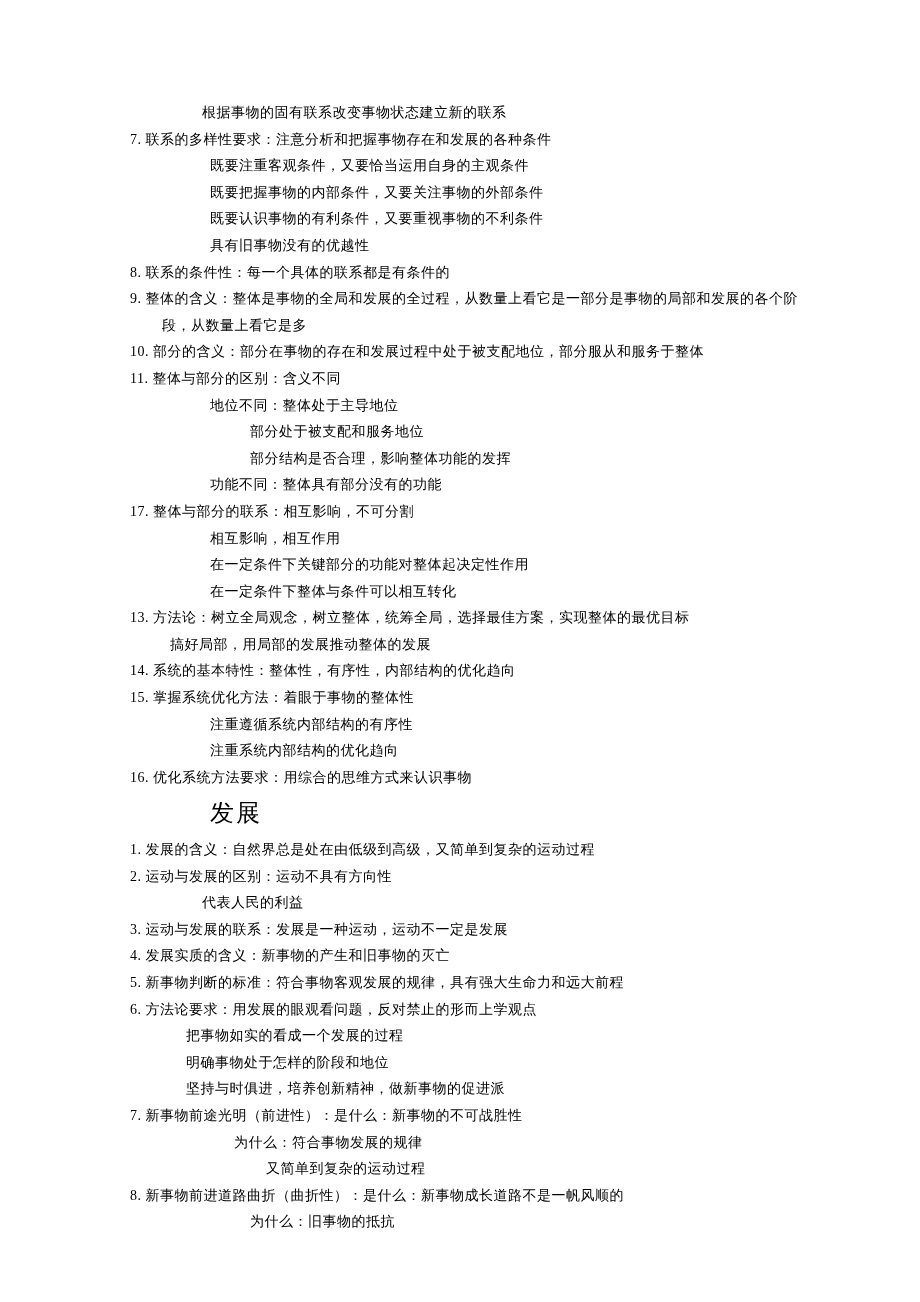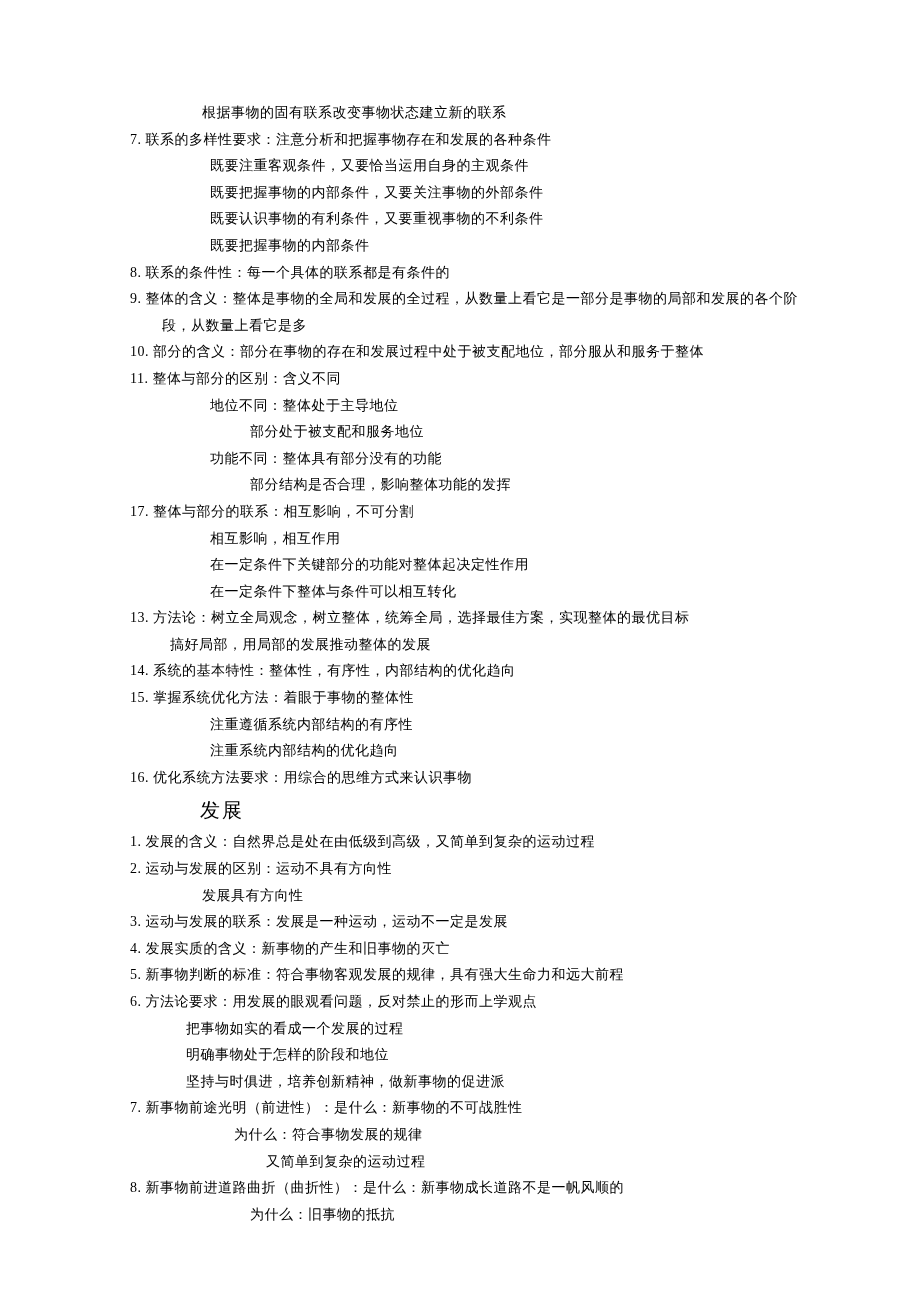--- a/index.html
+++ b/index.html
@@ -16,60 +16,60 @@
     min-height: 1302px;
     padding: 100px 110px 60px 130px;
     box-sizing: border-box;
   }
   .line {
     display: block;
     white-space: pre;
     letter-spacing: 0.5px;
   }
   .heading {
-    font-size: 20px;
+    font-size: 24px;
     font-weight: normal;
     letter-spacing: 2px;
   }
 </style>
 </head>
 <body>
 
 <div class="page" id="page-root">
     <span class="line">                  根据事物的固有联系改变事物状态建立新的联系</span>
     <span class="line">7. 联系的多样性要求：注意分析和把握事物存在和发展的各种条件</span>
     <span class="line">                    既要注重客观条件，又要恰当运用自身的主观条件</span>
     <span class="line">                    既要把握事物的内部条件，又要关注事物的外部条件</span>
     <span class="line">                    既要认识事物的有利条件，又要重视事物的不利条件</span>
-    <span class="line">                    既要把握事物的内部条件</span>
+    <span class="line">                    具有旧事物没有的优越性</span>
     <span class="line">8. 联系的条件性：每一个具体的联系都是有条件的</span>
     <span class="line">9. 整体的含义：整体是事物的全局和发展的全过程，从数量上看它是一部分是事物的局部和发展的各个阶</span>
     <span class="line">        段，从数量上看它是多</span>
     <span class="line">10. 部分的含义：部分在事物的存在和发展过程中处于被支配地位，部分服从和服务于整体</span>
     <span class="line">11. 整体与部分的区别：含义不同</span>
     <span class="line">                    地位不同：整体处于主导地位</span>
     <span class="line">                              部分处于被支配和服务地位</span>
+    <span class="line">                              部分结构是否合理，影响整体功能的发挥</span>
     <span class="line">                    功能不同：整体具有部分没有的功能</span>
-    <span class="line">                              部分结构是否合理，影响整体功能的发挥</span>
     <span class="line">17. 整体与部分的联系：相互影响，不可分割</span>
     <span class="line">                    相互影响，相互作用</span>
     <span class="line">                    在一定条件下关键部分的功能对整体起决定性作用</span>
     <span class="line">                    在一定条件下整体与条件可以相互转化</span>
     <span class="line">13. 方法论：树立全局观念，树立整体，统筹全局，选择最佳方案，实现整体的最优目标</span>
     <span class="line">          搞好局部，用局部的发展推动整体的发展</span>
     <span class="line">14. 系统的基本特性：整体性，有序性，内部结构的优化趋向</span>
     <span class="line">15. 掌握系统优化方法：着眼于事物的整体性</span>
     <span class="line">                    注重遵循系统内部结构的有序性</span>
     <span class="line">                    注重系统内部结构的优化趋向</span>
     <span class="line">16. 优化系统方法要求：用综合的思维方式来认识事物</span>
     <span class="line"></span>
     <span class="line heading">          发展</span>
     <span class="line">1. 发展的含义：自然界总是处在由低级到高级，又简单到复杂的运动过程</span>
     <span class="line">2. 运动与发展的区别：运动不具有方向性</span>
-    <span class="line">                  发展具有方向性</span>
+    <span class="line">                  代表人民的利益</span>
     <span class="line">3. 运动与发展的联系：发展是一种运动，运动不一定是发展</span>
     <span class="line">4. 发展实质的含义：新事物的产生和旧事物的灭亡</span>
     <span class="line">5. 新事物判断的标准：符合事物客观发展的规律，具有强大生命力和远大前程</span>
     <span class="line">6. 方法论要求：用发展的眼观看问题，反对禁止的形而上学观点</span>
     <span class="line">              把事物如实的看成一个发展的过程</span>
     <span class="line">              明确事物处于怎样的阶段和地位</span>
     <span class="line">              坚持与时俱进，培养创新精神，做新事物的促进派</span>
     <span class="line">7. 新事物前途光明（前进性）：是什么：新事物的不可战胜性</span>
     <span class="line">                          为什么：符合事物发展的规律</span>
     <span class="line">                                  又简单到复杂的运动过程</span>

